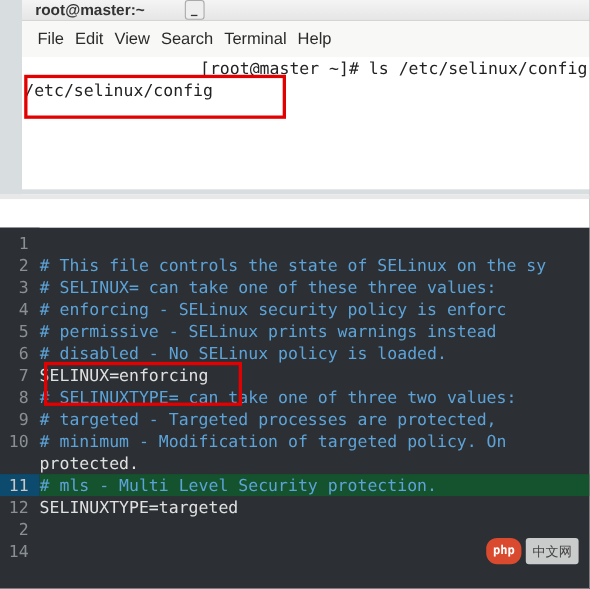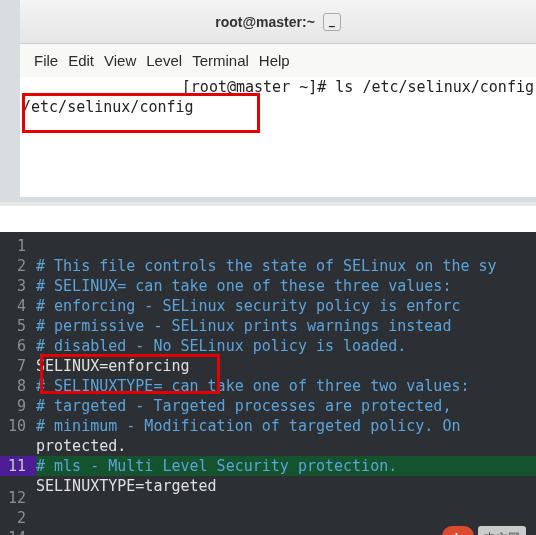--- a/index.html
+++ b/index.html
@@ -5,30 +5,31 @@
     * { margin: 0; padding: 0; box-sizing: border-box; }
     body { font-family: sans-serif; background: #fff; width: 536px; }
     
     .top-window {
       background: #fcfcfc;
       border-left: 20px solid #d8dde0;
       border-bottom: 5px solid #d8dde0;
     }
     
     .titlebar {
-      height: 44px;
+      height: 19px;
       background: linear-gradient(#f4f4f4, #e6e6e6);
       border-bottom: 1px solid #ccc;
       display: flex;
       align-items: center;
-      justify-content: center;
+      justify-content: flex-start;
       padding: 0 12px;
       font-size: 14px;
       font-weight: bold;
       color: #333;
+      gap: 28px;
     }
     .titlebar .min-btn {
       width: 18px;
       height: 18px;
       border: 1px solid #aaa;
       border-radius: 3px;
       margin-left: 8px;
       background: #eee;
       display: flex;
       align-items: flex-end;
@@ -82,21 +83,21 @@
       padding-bottom: 20px;
     }
     .gutter {
       background: #2c3034;
       color: #8a8f94;
       text-align: right;
       padding: 4px 10px 4px 4px;
       user-select: none;
       min-width: 36px;
     }
-    .gutter .active { background: #4c1d95; color: #c8c8c8; display: block; margin: 0 -10px 12px -4px; padding: 0 10px 0 4px; }
+    .gutter .active { background: #0c4a6e; color: #c8c8c8; display: block; margin: 0 -10px 0 -4px; padding: 0 10px 0 4px; }
     .code {
       padding: 4px 0;
       flex: 1;
       overflow: hidden;
       white-space: nowrap;
     }
     .code .cmt { color: #5da3d8; }
     .code .plain { color: #e0e0e0; }
     .code .active-line { background: #14532d; display: inline-block; width: 100%; }
     
@@ -139,21 +140,21 @@
 
 <div class="top-window">
   <div class="titlebar">
     <span>root@master:~</span>
     <span class="min-btn">–</span>
   </div>
   <div class="menubar">
     <span>File</span>
     <span>Edit</span>
     <span>View</span>
-    <span>Level</span>
+    <span>Search</span>
     <span>Terminal</span>
     <span>Help</span>
   </div>
   <div class="terminal-content">
     <div class="line1">[root@master ~]# ls /etc/selinux/config</div>
     <div>/etc/selinux/config</div>
     <div class="highlight-box-1"></div>
   </div>
 </div>
 

